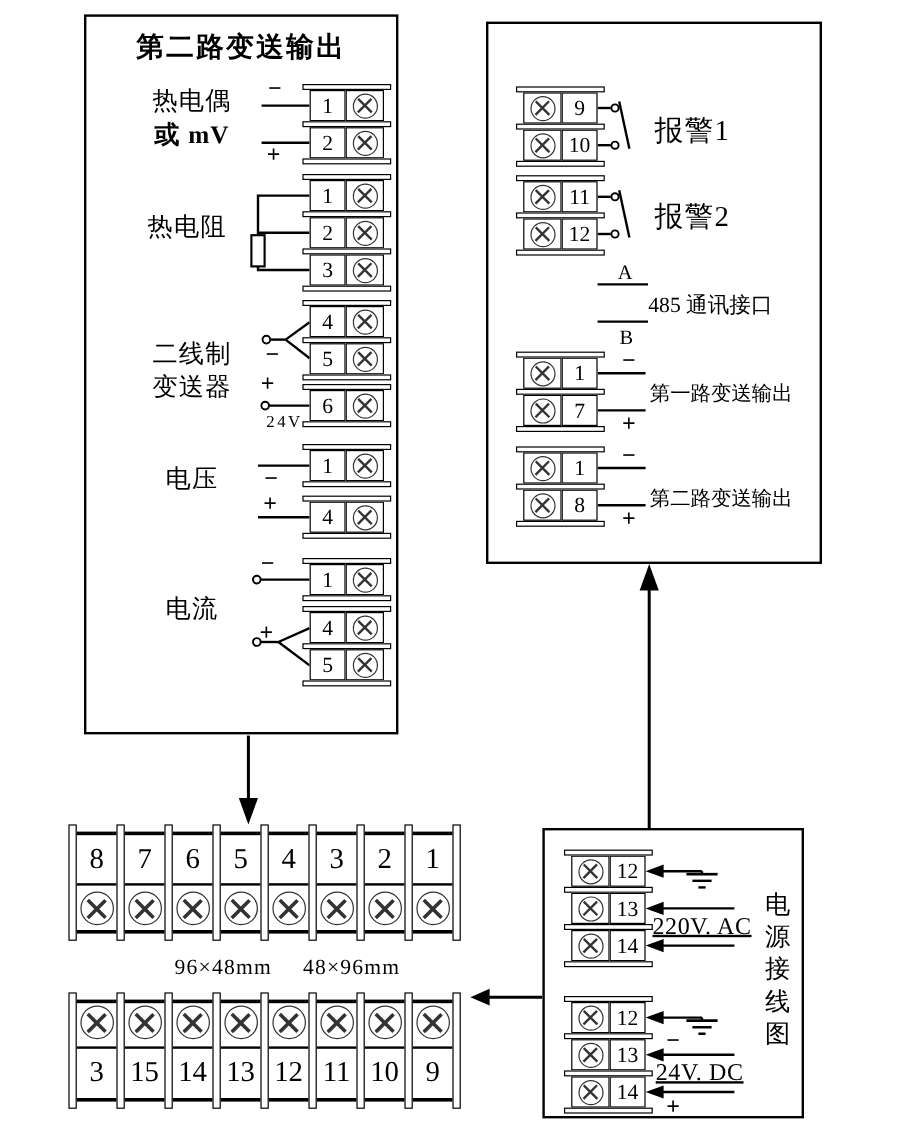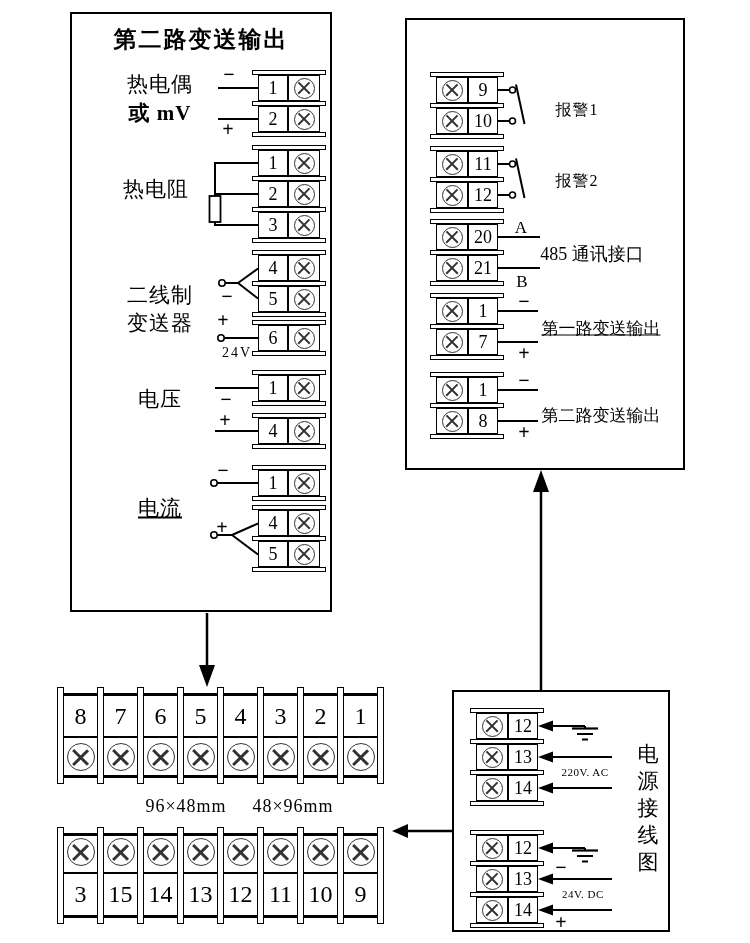--- a/index.html
+++ b/index.html
@@ -2,27 +2,27 @@
 <html><head>
 <meta charset="utf-8">
 <style>
   html,body{margin:0;padding:0;background:#fff;}
   .canvas{position:relative;width:750px;height:943px;background:#fff;overflow:hidden;
           font-family:"Liberation Serif","DejaVu Sans",serif;color:#000;}
   .box{position:absolute;border:2px solid #000;background:transparent;box-sizing:border-box;}
   .ctr{position:absolute;transform:translate(-50%,-50%);white-space:nowrap;line-height:1;}
   .title{font-size:23px;letter-spacing:2px;font-weight:bold;}
   .cjk{font-size:21px;letter-spacing:1px;}
-  .cjk-md{font-size:16px;letter-spacing:1px;}
+  .cjk-md{font-size:24px;letter-spacing:1px;}
   .cjk-sm{font-size:17px;letter-spacing:0px;}
   .comm-lbl{font-size:18px;letter-spacing:0px;}
   .sign{font-size:20px;font-weight:bold;}
   .ab{font-size:17px;}
   .v24{font-size:14px;letter-spacing:2px;}
-  .pwr-lbl{font-size:11px;letter-spacing:0.5px;}
+  .pwr-lbl{font-size:20px;letter-spacing:0.5px;text-decoration:underline;}
   .vchar{font-size:21px;}
   .dim-lbl{font-size:18px;letter-spacing:1px;}
   
   .tblock{position:absolute;}
   .flange{box-sizing:border-box;width:74px;height:5px;border:1.5px solid #000;background:#fff;}
   .trow{display:flex;margin-left:6px;height:26px;}
   .cell{box-sizing:border-box;border:1.5px solid #000;display:flex;align-items:center;justify-content:center;background:#fff;}
   .cnum{width:30px;font-size:18px;}
   .cscrew{width:32px;}
   .screw{box-sizing:border-box;width:21px;height:21px;border:1.6px solid #333;border-radius:50%;position:relative;flex:0 0 auto;}
@@ -142,21 +142,21 @@
   <span class="ctr sign" style="left:228px;top:129px;">+</span>
   <span class="ctr cjk" style="left:156px;top:189px;">热电阻</span>
   <span class="ctr cjk" style="left:160px;top:295px;">二线制</span>
   <span class="ctr cjk" style="left:160px;top:323px;">变送器</span>
   <span class="ctr sign" style="left:227px;top:296px;">−</span>
   <span class="ctr sign" style="left:223px;top:320px;">+</span>
   <span class="ctr v24" style="left:237px;top:353px;">24V</span>
   <span class="ctr cjk" style="left:160px;top:399px;">电压</span>
   <span class="ctr sign" style="left:226px;top:399px;">−</span>
   <span class="ctr sign" style="left:225px;top:420px;">+</span>
-  <span class="ctr cjk" style="left:160px;top:508px;text-decoration:underline;">电流</span>
+  <span class="ctr cjk" style="left:160px;top:508px;">电流</span>
   <span class="ctr sign" style="left:223px;top:470px;">−</span>
   <span class="ctr sign" style="left:222px;top:527px;">+</span>
 
   <div class="tblock" style="left:252px;top:70px;">
     <div class="flange"></div>
     <div class="trow">
       <div class="cell cnum">1</div>
       <div class="cell cscrew">
           <div class="screw"></div>
         </div>
@@ -275,21 +275,21 @@
     </div>
     <div class="flange"></div>
   </div>
 
   <span class="ctr cjk-md" style="left:577px;top:110px;">报警1</span>
   <span class="ctr cjk-md" style="left:577px;top:181px;">报警2</span>
   <span class="ctr ab" style="left:521px;top:227px;">A</span>
   <span class="ctr ab" style="left:522px;top:281px;">B</span>
   <span class="ctr comm-lbl" style="left:592px;top:254px;">485 通讯接口</span>
   <span class="ctr sign" style="left:524px;top:301px;">−</span>
-  <span class="ctr cjk-sm" style="left:601px;top:328px;text-decoration:underline;">第一路变送输出</span>
+  <span class="ctr cjk-sm" style="left:601px;top:328px;">第一路变送输出</span>
   <span class="ctr sign" style="left:524px;top:353px;">+</span>
   <span class="ctr sign" style="left:524px;top:380px;">−</span>
   <span class="ctr cjk-sm" style="left:601px;top:415px;">第二路变送输出</span>
   <span class="ctr sign" style="left:524px;top:432px;">+</span>
 
   <div class="tblock" style="left:430px;top:72px;">
     <div class="flange"></div>
     <div class="trow">
       <div class="cell cscrew">
           <div class="screw"></div>
@@ -317,37 +317,20 @@
     <div class="flange"></div>
     <div class="trow">
       <div class="cell cscrew">
           <div class="screw"></div>
         </div>
       <div class="cell cnum">12</div>
     </div>
     <div class="flange"></div>
   </div>
 
-  <div class="tblock" style="left:430px;top:219px;">
-    <div class="flange"></div>
-    <div class="trow">
-      <div class="cell cscrew">
-          <div class="screw"></div>
-        </div>
-      <div class="cell cnum">20</div>
-    </div>
-    <div class="flange"></div>
-    <div class="trow">
-      <div class="cell cscrew">
-          <div class="screw"></div>
-        </div>
-      <div class="cell cnum">21</div>
-    </div>
-    <div class="flange"></div>
-  </div>
 
   <div class="tblock" style="left:430px;top:293px;">
     <div class="flange"></div>
     <div class="trow">
       <div class="cell cscrew">
           <div class="screw"></div>
         </div>
       <div class="cell cnum">1</div>
     </div>
     <div class="flange"></div>

